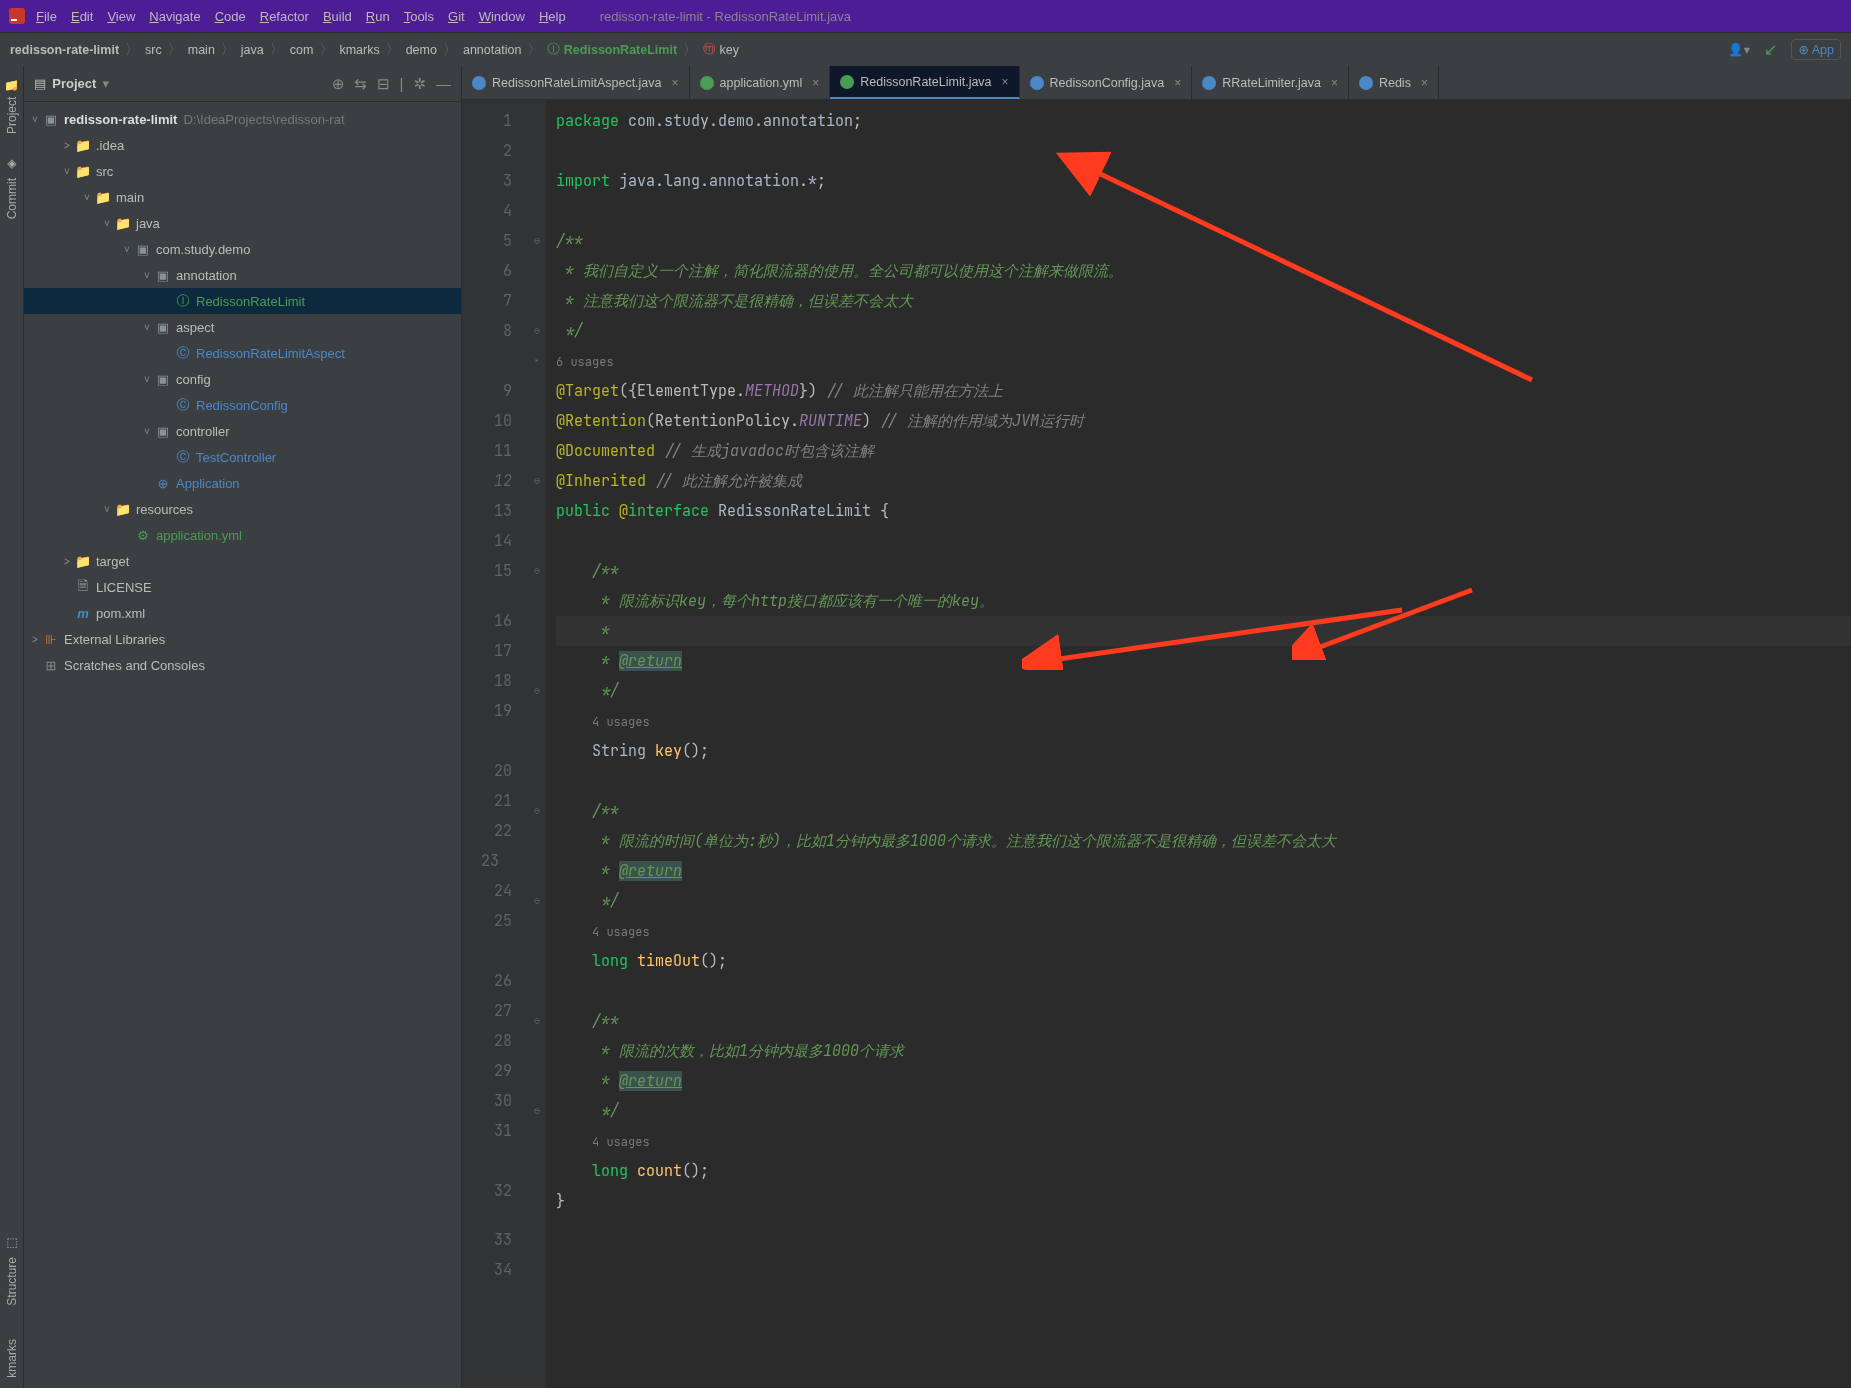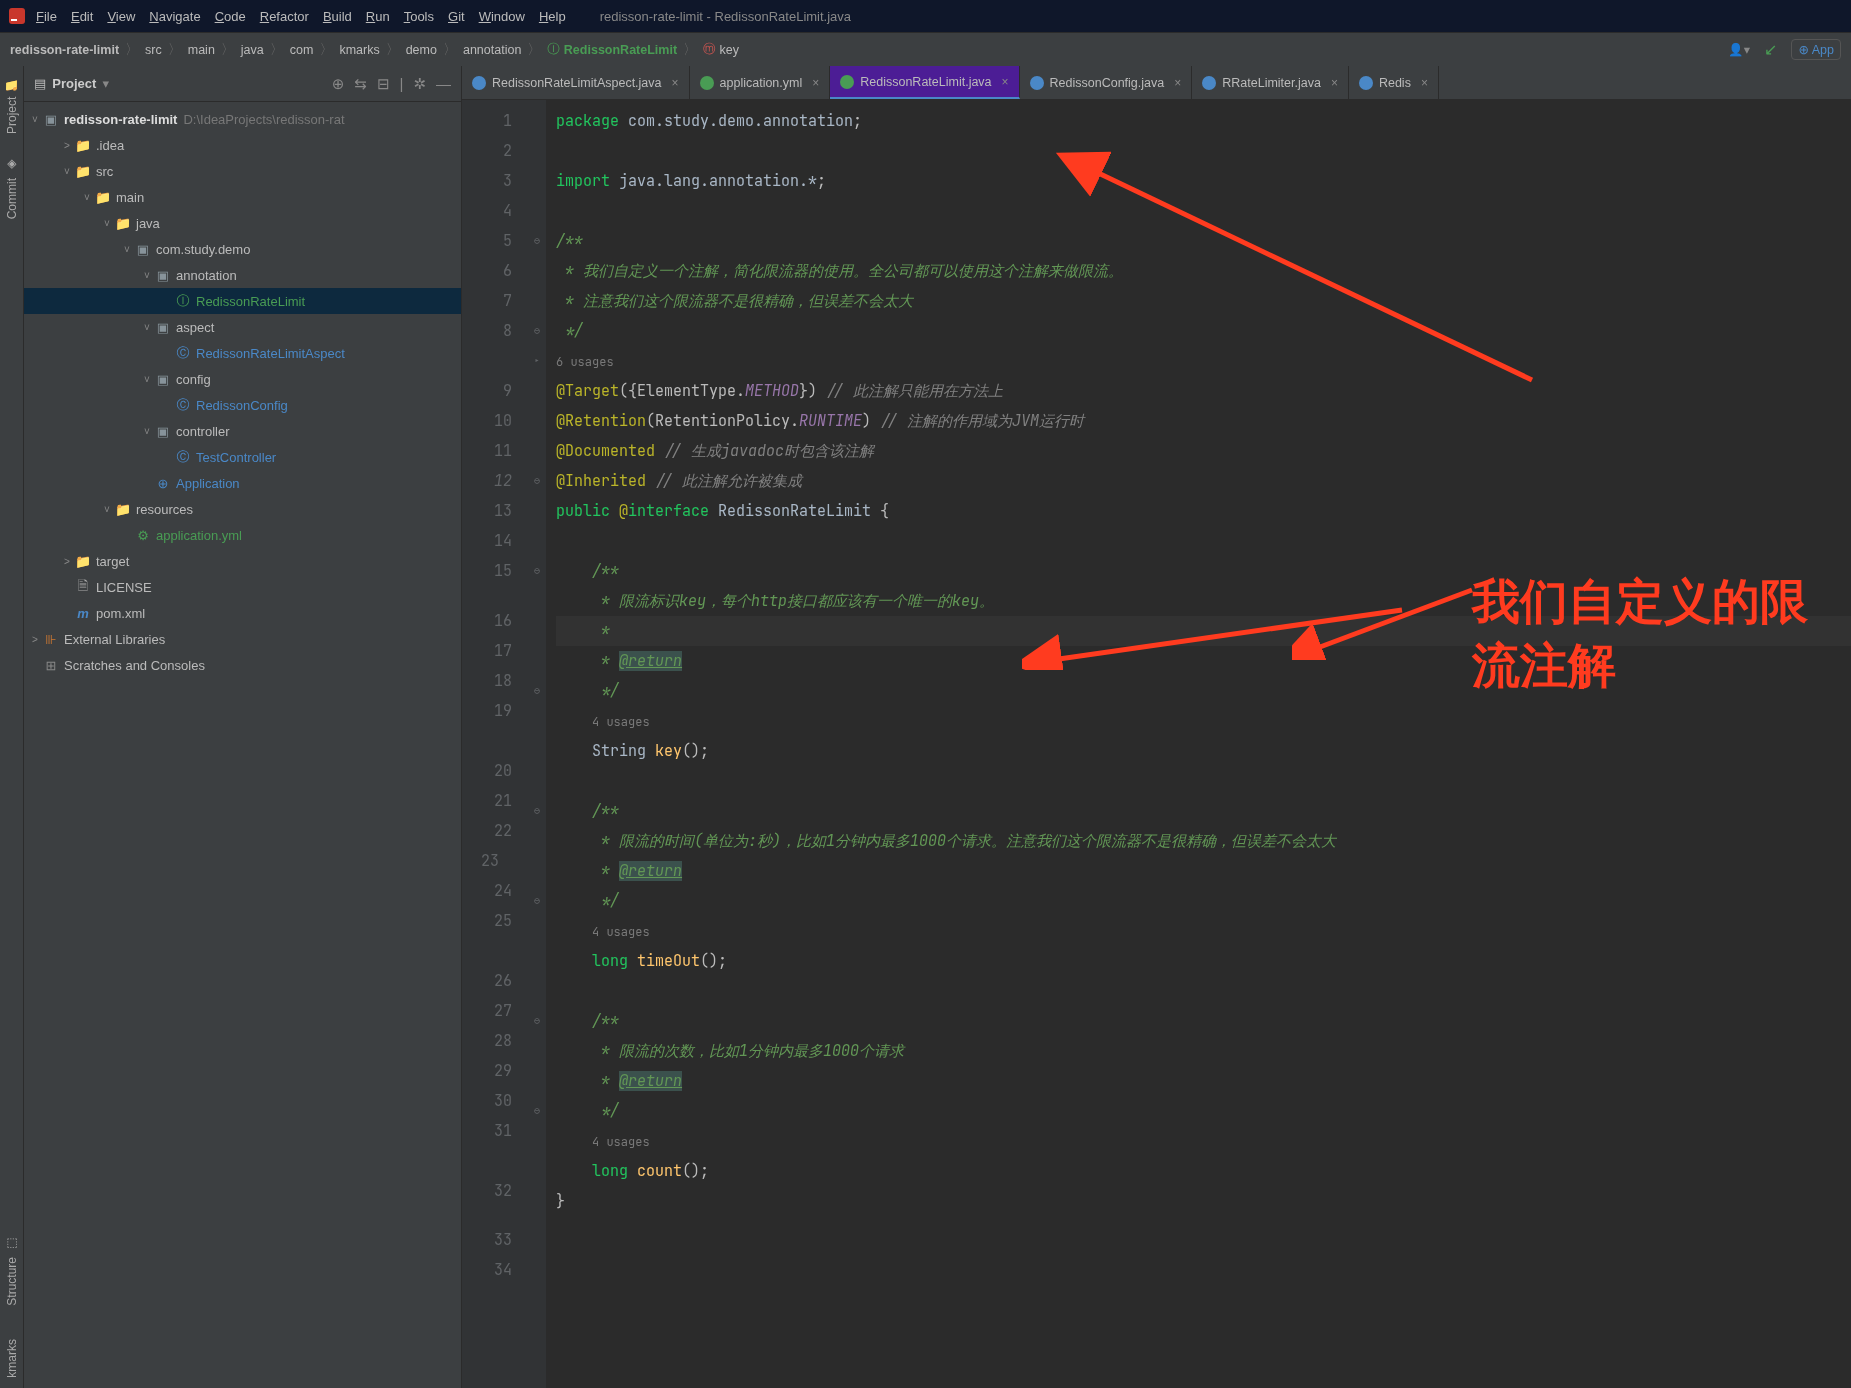--- a/index.html
+++ b/index.html
@@ -1,17 +1,17 @@
 <!DOCTYPE html>
 <html><head>
 <meta charset="utf-8">
 <style>
 * { margin:0; padding:0; box-sizing:border-box; }
 body { font-family:"Segoe UI",Arial,sans-serif; font-size:13px; background:#2b2b2b; color:#bbb; overflow:hidden; width:1851px; height:1388px; }
-.topbar { height:32px; background:#0f172a; display:flex; align-items:center; padding:0 8px; font-size:13px; color:#bbb; }
+.topbar { height:32px; background:#4c1d95; display:flex; align-items:center; padding:0 8px; font-size:13px; color:#bbb; }
 .topbar .logo { width:18px; height:18px; margin-right:10px; display:flex; align-items:center; justify-content:center; }
 .topbar .menu-item { margin-right:14px; cursor:pointer; }
 .topbar .menu-item u { text-decoration:underline; }
 .topbar .title { margin-left:20px; color:#888; }
 .breadcrumbbar { height:34px; background:#3c3f41; border-top:1px solid #2b2b2b; display:flex; align-items:center; padding:0 10px; font-size:12.5px; }
 .breadcrumbbar .crumb { color:#bbb; }
 .breadcrumbbar .crumb.active { color:#499c54; font-weight:bold; }
 .breadcrumbbar .sep { color:#666; margin:0 6px; font-size:14px; }
 .breadcrumbbar .right { margin-left:auto; display:flex; align-items:center; gap:14px; color:#888; }
 .main { display:flex; height:calc(100% - 66px); }
@@ -31,21 +31,21 @@
 .c-folder { color:#87939a; }
 .c-folder-alt { color:#5f8eb0; }
 .c-interface { color:#499c54; }
 .c-class { color:#4a88c7; }
 .c-target { color:#cc7832; }
 .c-file { color:#aaa; }
 .c-pom { color:#4a88c7; font-weight:bold; font-style:italic; }
 .editor { flex:1; display:flex; flex-direction:column; background:#2b2b2b; min-width:0; }
 .tabs { height:34px; background:#3c3f41; display:flex; align-items:stretch; border-bottom:1px solid #2b2b2b; }
 .tab { display:flex; align-items:center; padding:0 10px; gap:6px; border-right:1px solid #2b2b2b; color:#bbb; font-size:12.5px; cursor:pointer; }
-.tab.active { background:#4c1d95; border-bottom:2px solid #4a88c7; }
+.tab.active { background:#0f172a; border-bottom:2px solid #4a88c7; }
 .tab .tico { width:14px; height:14px; border-radius:50%; display:inline-block; }
 .tab .close { color:#888; margin-left:4px; font-size:12px; }
 .code { flex:1; display:flex; font-family:"JetBrains Mono",Consolas,monospace; font-size:15px; overflow:auto; position:relative; }
 .lnums { width:66px; text-align:right; padding:6px 16px 6px 6px; color:#606366; background:#313335; user-select:none; line-height:30px; }
 .gutter2 { width:18px; background:#313335; padding-top:6px; line-height:30px; color:#606366; font-size:10px; text-align:center; }
 .src { flex:1; padding:6px 0 6px 10px; line-height:30px; white-space:pre; }
 .src .line { height:30px; }
 .src .line.cur { background:#323232; }
 .kw { color:#22c55e; }
 .ann { color:#bbb529; }
@@ -388,16 +388,15 @@
           <line x1="380" y1="60" x2="30" y2="110" stroke="#ff3b1f" stroke-width="5" marker-end="url(#ah2)"></line>
         </svg>
       <svg class="arrow-svg" style="left:830px;top:440px;" width="300" height="120">
           <defs>
             <marker id="ah3" markerWidth="10" markerHeight="10" refX="2" refY="5" orient="auto">
               <polygon points="0,0 10,5 0,10" fill="#ff3b1f"></polygon>
             </marker>
           </defs>
           <line x1="180" y1="50" x2="20" y2="110" stroke="#ff3b1f" stroke-width="5" marker-end="url(#ah3)"></line>
         </svg>
-      <div class="annot">我们自定义的限流注解</div>
     </div>
   </div>
 </div>
 
 </body></html>

